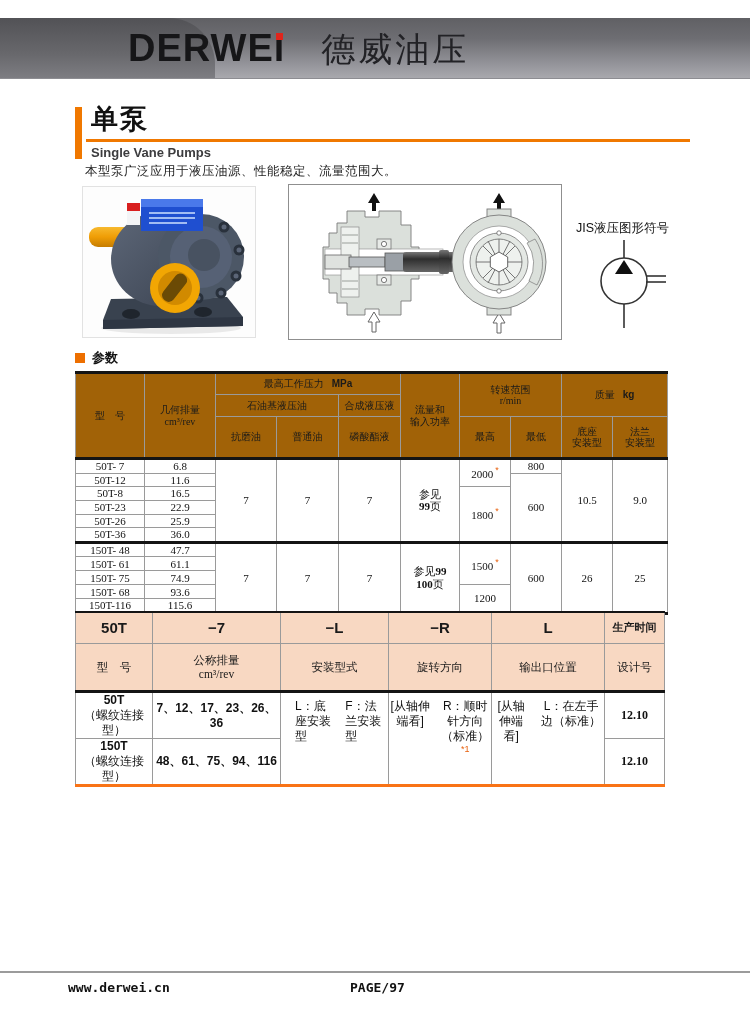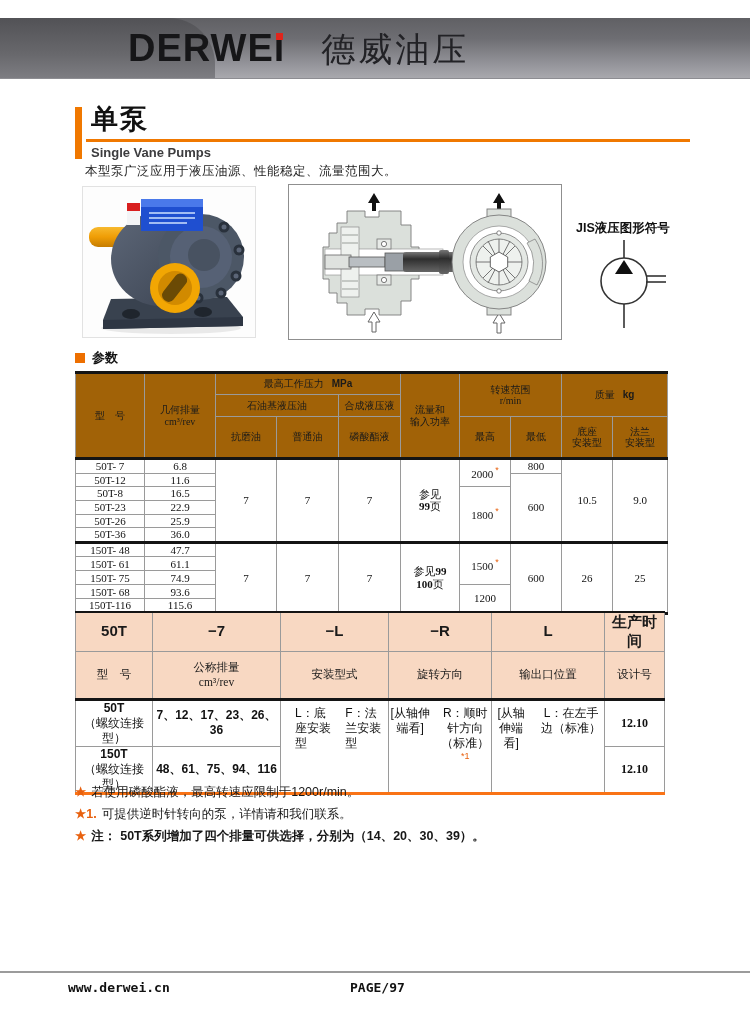--- a/index.html
+++ b/index.html
@@ -22,21 +22,21 @@
   
   .title-bar{position:absolute;left:75px;top:107px;width:7px;height:52px;background:#f07800;}
   .page-title{position:absolute;left:91px;top:101px;font-size:27px;font-weight:bold;letter-spacing:2px;}
   .title-rule{position:absolute;left:86px;top:139px;width:604px;height:3px;background:#f07800;}
   .page-subtitle{position:absolute;left:91px;top:145px;font-size:13px;font-weight:bold;color:#3c3c3e;}
   .description{position:absolute;left:85px;top:163px;font-size:12.5px;color:#1c1c1c;letter-spacing:.5px;}
 
   
   .photo-box{position:absolute;left:82px;top:186px;width:172px;height:150px;border:1px solid #e2e2e2;background:#fdfdfd;}
   .diagram-box{position:absolute;left:288px;top:184px;width:272px;height:154px;border:1px solid #8f8f8f;background:#fff;}
-  .jis-label{position:absolute;left:576px;top:220px;font-size:12.5px;font-weight:bold;color:#111;}
+  .jis-label{position:absolute;left:576px;top:220px;font-size:12.5px;font-weight:normal;color:#111;}
   .jis-symbol{position:absolute;left:584px;top:238px;}
 
   
   .section-head{position:absolute;display:flex;align-items:center;gap:7px;font-size:13px;font-weight:bold;justify-content:flex-end;}
   .section-head .sq{width:10px;height:10px;background:#ed6f00;}
   .sh-params{left:75px;top:349px;}
   .sh-model{left:75px;top:625px;}
 
   
   table{border-collapse:collapse;table-layout:fixed;}
@@ -53,21 +53,21 @@
   .unit{margin-left:8px;}
   .tstar{color:#e8610f;font-size:9px;vertical-align:super;margin-left:2px;font-family:"Liberation Sans",sans-serif;}
   .bold{font-weight:bold;}
 
   .t2{position:absolute;left:75px;top:611px;width:589px;
       border-top:2px solid #141414;border-bottom:3px solid #f97316;}
   .t2 th,.t2 td{border:1px solid #9a9a9a;padding:0;text-align:center;vertical-align:middle;line-height:1.25;}
   .t2 thead th{background:#f8d8c2;color:#1a1a1a;}
   .t2 thead{border-bottom:3px solid #141414;}
   .t2 .code-row th{height:30px;font-size:15px;font-weight:bold;}
-  .t2 .code-row th:last-child{font-size:15px;}
+  .t2 .code-row th:last-child{font-size:11px;}
   .t2 .label-row th{height:46px;font-size:11.5px;font-weight:normal;}
   .t2 tbody tr{height:40px;}
   .t2 td{font-size:12px;}
   .cell-2line{display:flex;flex-direction:column;justify-content:center;height:100%;}
   .cell-span{display:flex;flex-direction:row;justify-content:space-around;height:80px;gap:8px;}
   .cell-left{align-items:flex-start;text-align:left;padding-left:14px;}
   .sup-star{color:#e8610f;font-size:9px;vertical-align:super;}
 
   
   .notes{position:absolute;left:75px;top:781px;font-size:12.5px;line-height:22px;color:#161616;}
@@ -428,29 +428,18 @@
             <div class="bold">150T</div>
             <div>（螺纹连接型）</div>
           </div>
         </td>
         <td class="bold">48、61、75、94、116</td>
         <td class="bold num">12.10</td>
       </tr>
     </tbody>
   </table>
 
-  <div class="notes">
-    <div>
-      <span class="note-marker">★</span><span>若使用磷酸酯液，最高转速应限制于1200r/min。</span>
-    </div>
-    <div>
-      <span class="note-marker">★1.</span><span>可提供逆时针转向的泵，详情请和我们联系。</span>
-    </div>
-    <div class="note--bold">
-      <span class="note-marker">★</span><span class="note-label">注：</span><span>50T系列增加了四个排量可供选择，分别为（14、20、30、39）。</span>
-    </div>
-  </div>
 
   <div class="footer-rule"></div>
   <div class="footer-url">www.derwei.cn</div>
   <div class="footer-page">PAGE/97</div>
 
 </div>
 
 </body></html>

